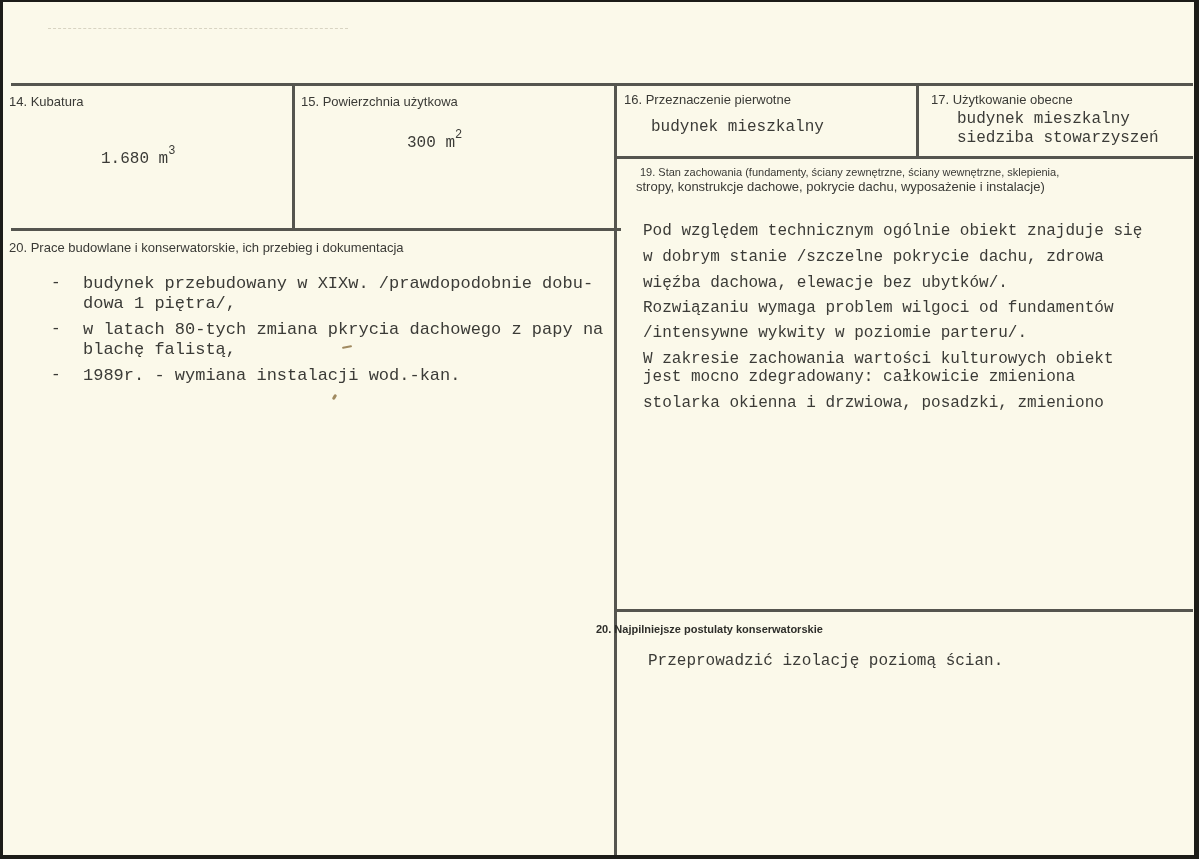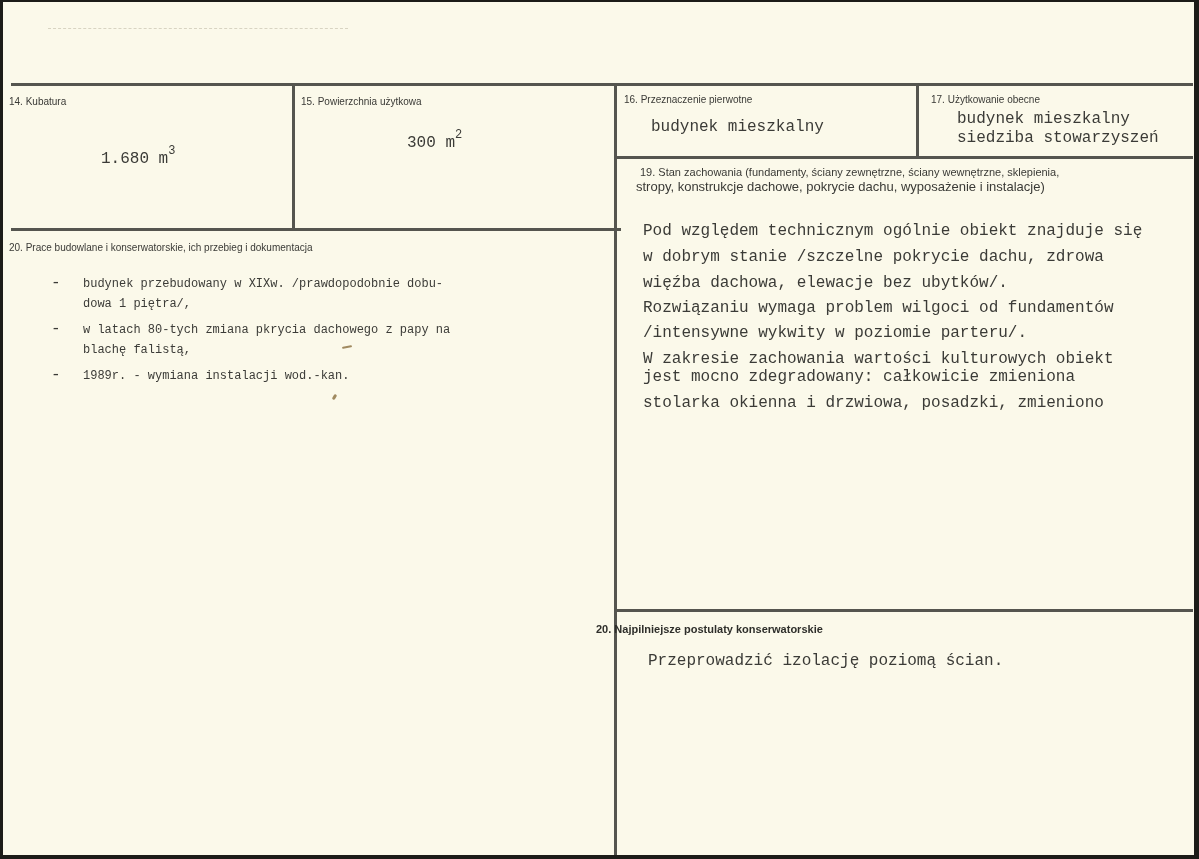--- a/index.html
+++ b/index.html
@@ -23,21 +23,21 @@
     }
     .hline, .vline {
       position: absolute;
       background: #55554f;
     }
     .hline { height: 3px; }
     .vline { width: 3px; }
     .label {
       position: absolute;
       font-family: "Liberation Sans", sans-serif;
-      font-size: 10px;
+      font-size: 13px;
       color: #3a3a36;
       line-height: 16px;
       white-space: nowrap;
     }
     .label.bold { font-weight: bold; font-size: 11px; color: #2e2e2a; }
     .typed {
       position: absolute;
       font-family: "Liberation Mono", monospace;
       font-size: 16px;
       color: #3b3b37;
@@ -50,21 +50,21 @@
       position: absolute;
       left: 0;
       top: 0;
       font-family: "Liberation Mono", monospace;
       font-size: 16px;
       color: #3b3b37;
     }
     .bullet-text {
       margin-left: 32px;
       font-family: "Liberation Mono", monospace;
-      font-size: 12px;
+      font-size: 17px;
       line-height: 20px;
       color: #3b3b37;
       white-space: pre;
     }
     .para-line {
       position: absolute;
       left: 640px;
       font-family: "Liberation Mono", monospace;
       font-size: 16px;
       color: #3b3b37;

